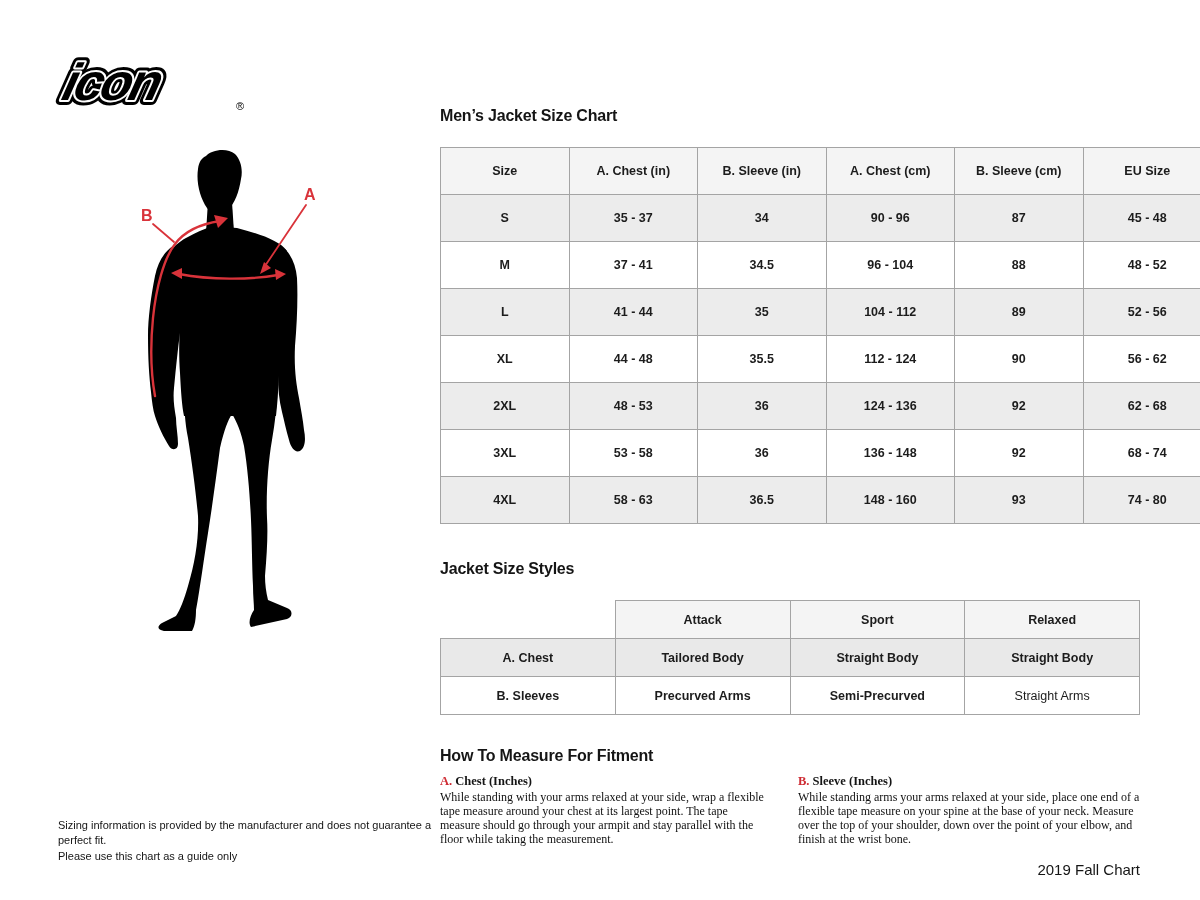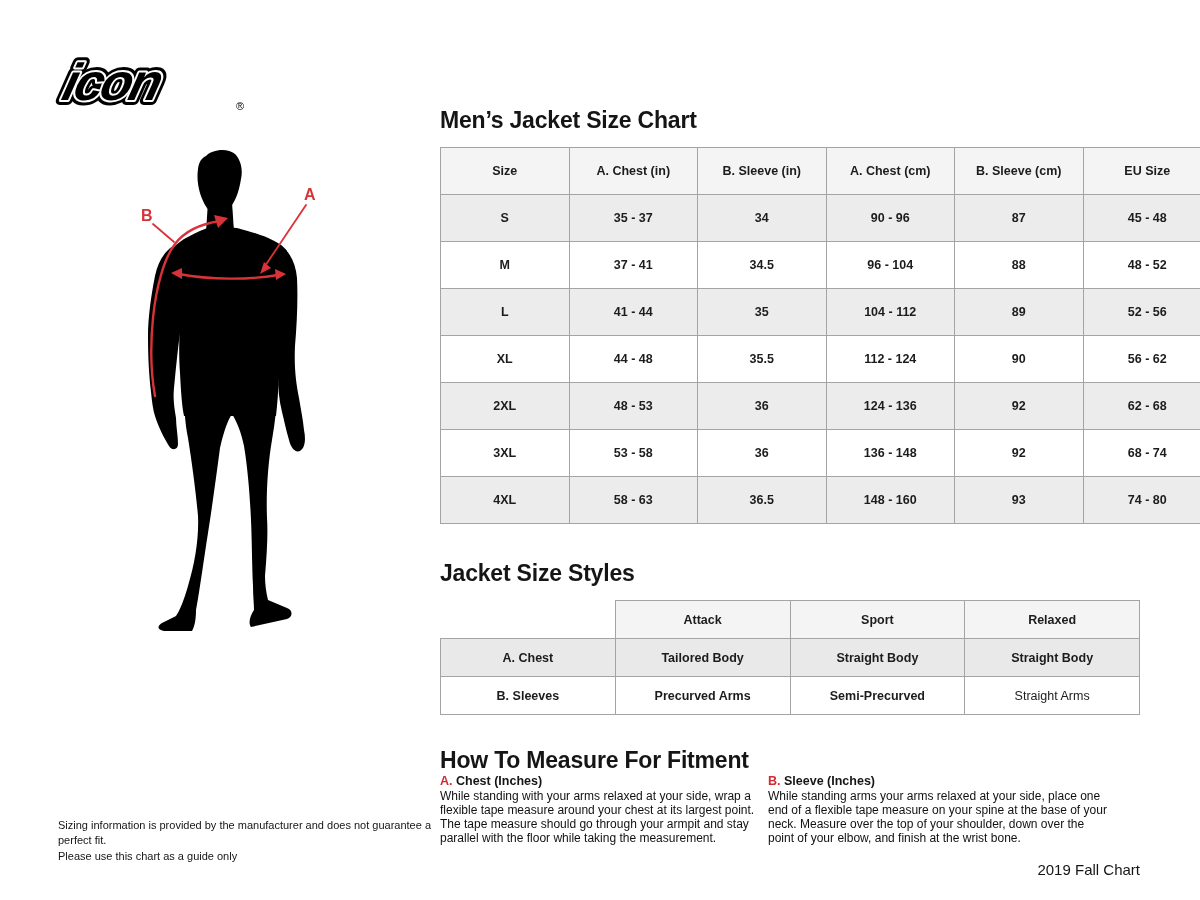--- a/index.html
+++ b/index.html
@@ -15,21 +15,21 @@
   .logo { position: absolute; left: 50px; top: 52px; }
 
   
   .figure { position: absolute; left: 140px; top: 148px; }
 
   
   .right-col { position: absolute; left: 440px; top: 0; width: 700px; height: 900px; }
 
   .section-title {
     position: absolute; margin: 0;
-    font-size: 23px; font-weight: 700; color: #151515;
+    font-size: 16px; font-weight: 700; color: #151515;
     letter-spacing: -0.2px; white-space: nowrap;
   }
   #size-chart-title   { top: 107px; left: 0; }
   #styles-title       { top: 560px; left: 0; }
   #measure-title      { top: 747px; left: 0; }
 
   
   table { border-collapse: collapse; table-layout: fixed; background: #fff; }
   th, td {
     border: 1px solid #a4a4a4;
@@ -47,21 +47,21 @@
   #styles-table th, #styles-table td { height: 37px; }
   #styles-table th { background: #f4f4f4; }
   #styles-table th.blank { border: none; background: transparent; }
   #styles-table tbody tr:first-child td { background: #e9e9e9; }
   #styles-table tbody tr:last-child  td { background: #ffffff; }
   #styles-table tbody tr:last-child td:last-child { font-weight: 400; }
 
   
   .measure-grid {
     position: absolute; top: 774px; left: 0; width: 700px;
-    display: grid; grid-template-columns: 328px 342px; 
+    display: grid; grid-template-columns: 328px 342px; column-gap: 30px; font-family: Liberation Serif, serif;
   }
   .measure-heading { font-size: 12.5px; font-weight: 700; color: #151515; }
   .measure-heading .prefix { color: #ce2b33; }
   .measure-body {
     margin-top: 2px; font-size: 12px; line-height: 13.9px;
     color: #111111; font-weight: 400;
   }
 
   
   .disclaimer {

